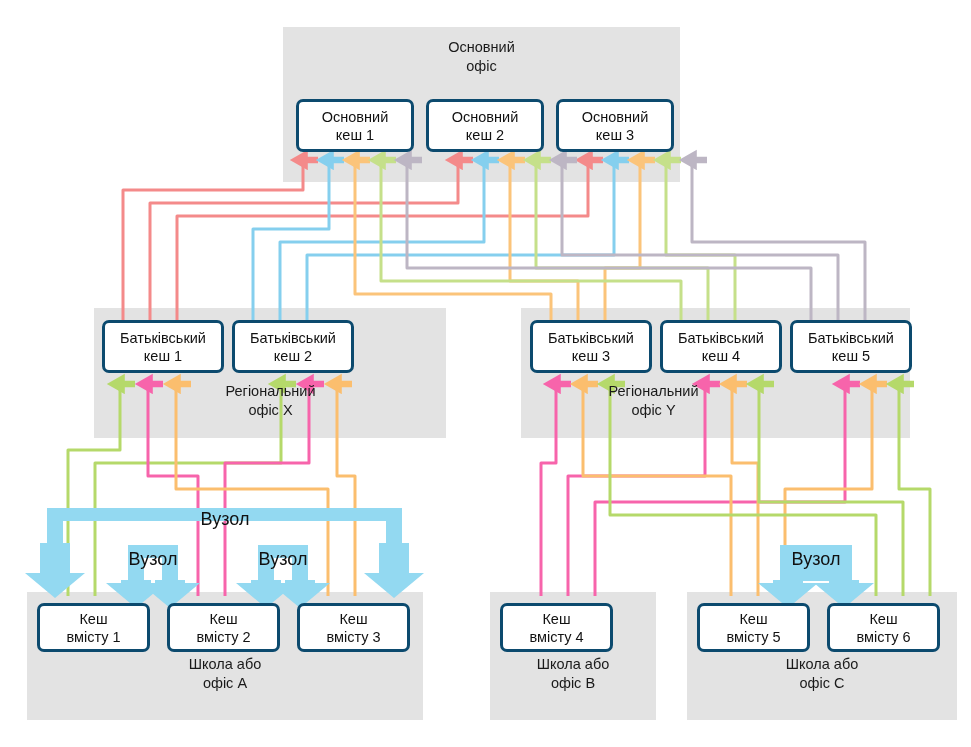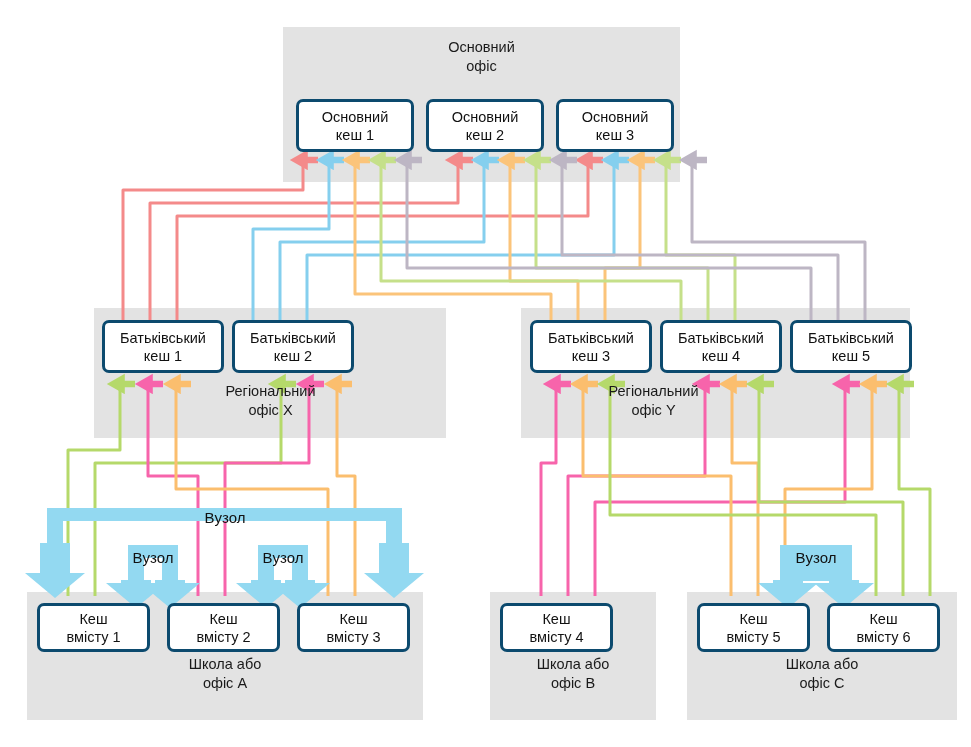--- a/index.html
+++ b/index.html
@@ -4,21 +4,21 @@
 <style>
   html,body{margin:0;padding:0;background:#ffffff;}
   body{width:971px;height:747px;font-family:"Liberation Sans",sans-serif;}
   #stage{position:relative;width:971px;height:747px;overflow:hidden;background:#fff;}
   svg{position:absolute;left:0;top:0;width:971px;height:747px;}
   .panel{position:absolute;background:#e3e3e3;}
   .panel-label{position:absolute;text-align:center;color:#1a1a1a;font-size:14.5px;line-height:19px;white-space:pre-line;}
   .node-box{position:absolute;background:#ffffff;border:3px solid #0c4a6e;border-radius:7px;
             display:flex;align-items:center;justify-content:center;text-align:center;
             color:#111;font-size:14.5px;line-height:18px;white-space:pre-line;box-sizing:border-box;}
-  .vuzol-label{position:absolute;color:#111;font-size:15px;text-align:center;white-space:nowrap;}
+  .vuzol-label{position:absolute;color:#111;font-size:18px;text-align:center;white-space:nowrap;}
 </style>
 </head>
 <body>
 
 <div id="stage">
 
   <div class="panel" style="left:283px;top:27px;width:397px;height:155px;"></div>
   <div class="panel" style="left:94px;top:308px;width:352px;height:130px;"></div>
   <div class="panel" style="left:521px;top:308px;width:389px;height:130px;"></div>
   <div class="panel" style="left:27px;top:592px;width:396px;height:128px;"></div>

